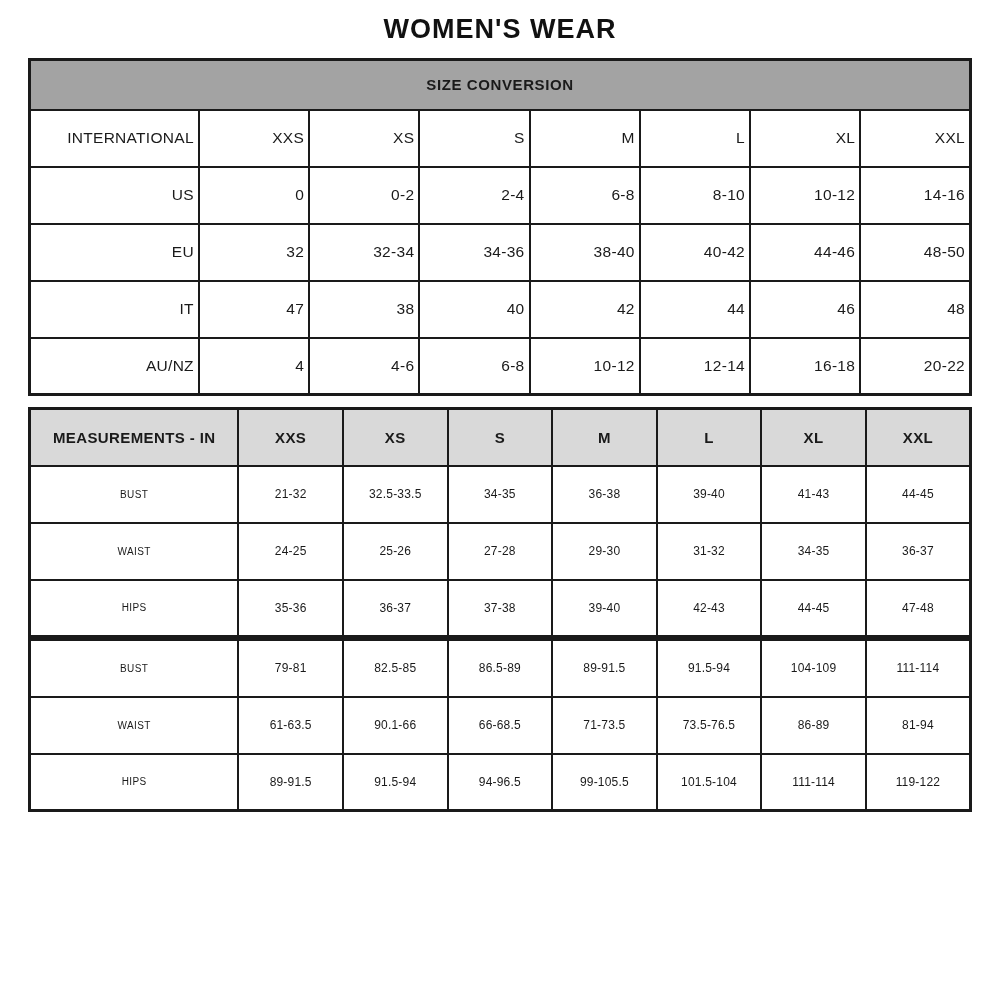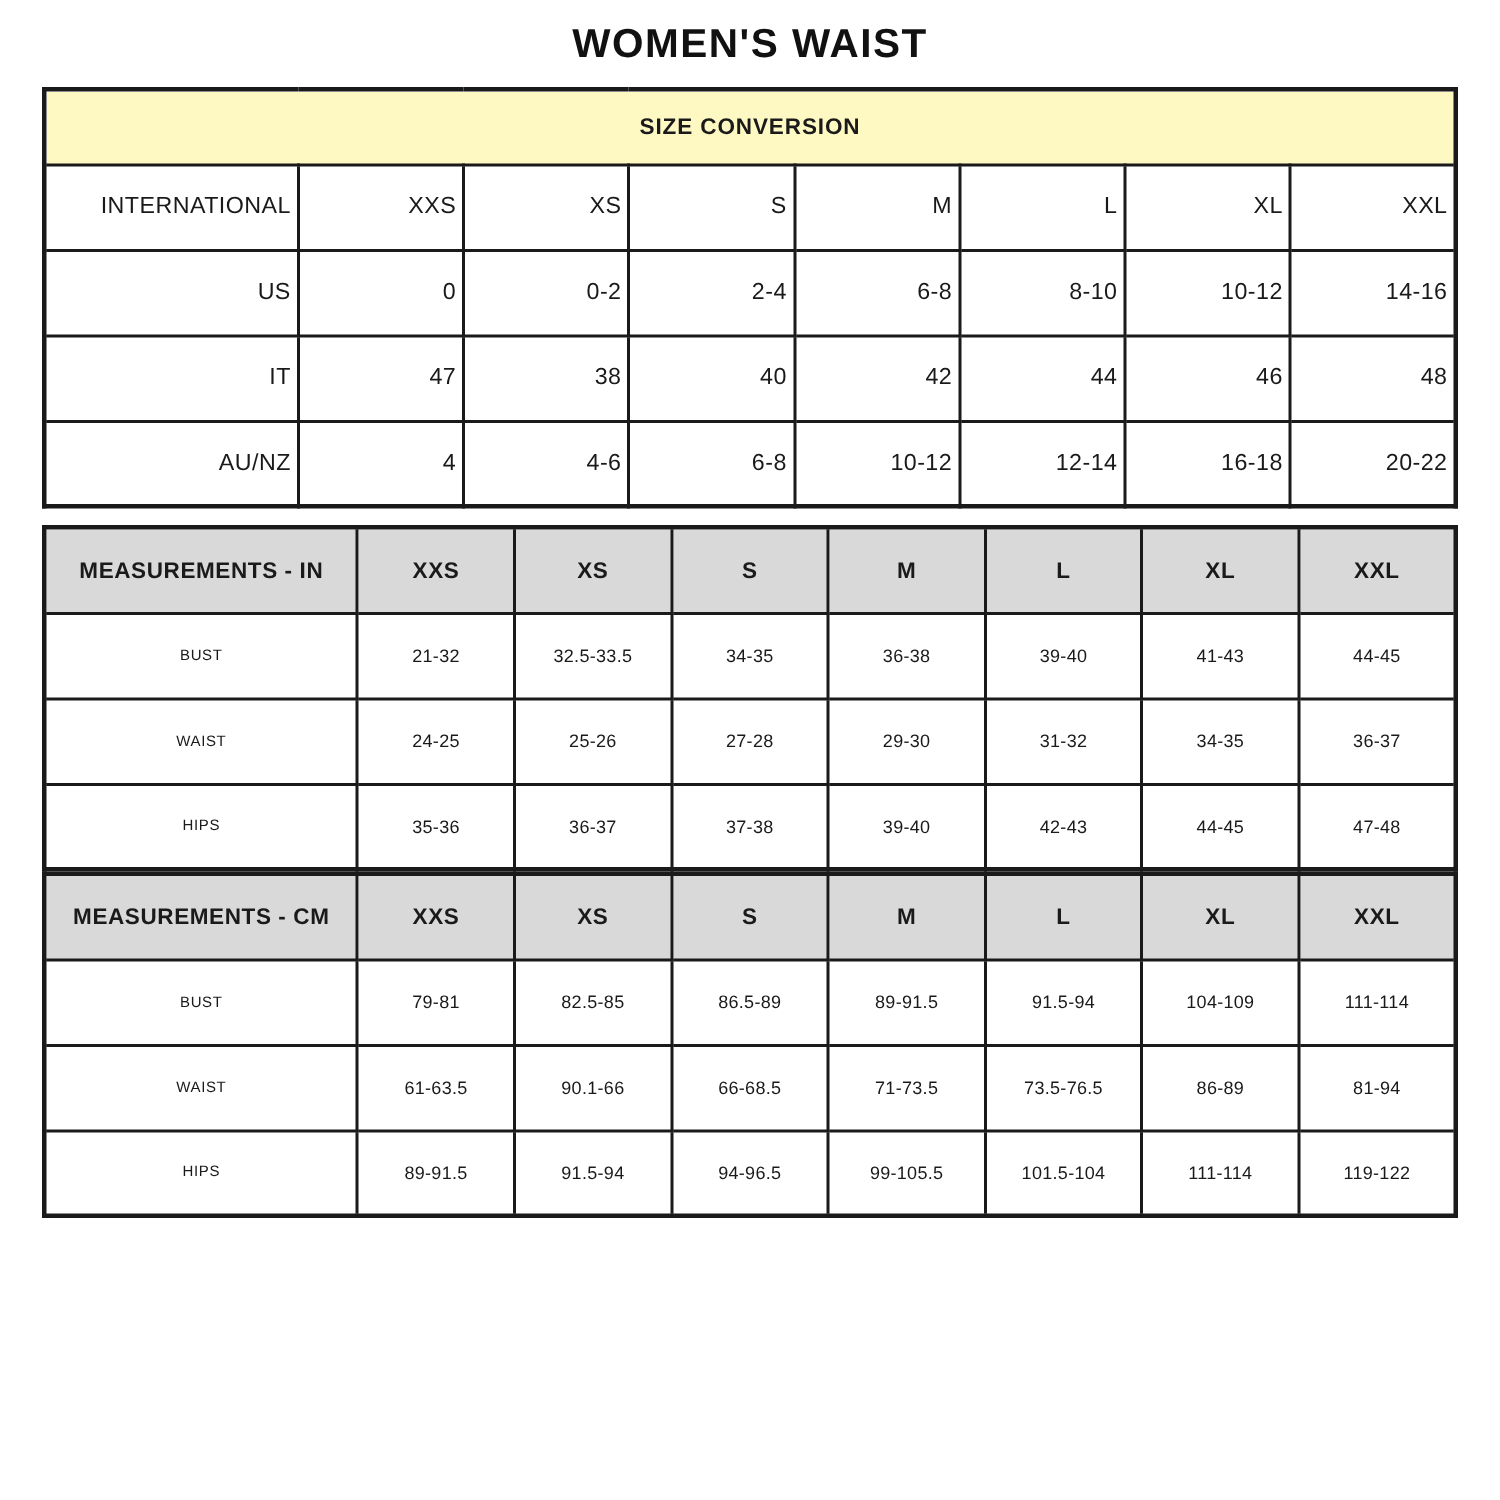--- a/index.html
+++ b/index.html
@@ -27,21 +27,21 @@
     border: 2px solid #1a1a1a;
     text-align: center;
     vertical-align: middle;
     padding: 0 4px;
     overflow: hidden;
   }
   
   .conv-table { margin-bottom: 11px; }
   .conv-table .caption-row td {
     height: 50px;
-    background: #fef9c3;
+    background: #a3a3a3;
     font-weight: 700;
     font-size: 15px;
     letter-spacing: 0.6px;
     text-align: center;
   }
   .conv-table .data-row td { height: 57px; font-size: 15.5px; letter-spacing: 0.3px; text-align: right; }
   .conv-table col.label-col { width: 18%; }
   .conv-table col.size-col  { width: 11.714%; }
   
   .meas-table { }
@@ -55,21 +55,21 @@
     letter-spacing: 0.4px;
   }
   .meas-table .data-row td { height: 57px; font-size: 12px; letter-spacing: 0.2px; }
   .meas-table .data-row td.row-label { font-size: 10px; letter-spacing: 0.4px; }
 </style>
 </head>
 <body>
 
 <div class="page">
 
-  <div class="page-title">WOMEN'S WAIST</div>
+  <div class="page-title">WOMEN'S WEAR</div>
 
   <table class="conv-table">
     <colgroup>
       <col class="label-col">
         <col class="size-col">
         <col class="size-col">
         <col class="size-col">
       <col class="size-col">
         <col class="size-col">
         <col class="size-col">
@@ -91,20 +91,30 @@
       </tr>
       <tr class="data-row">
         <td class="row-label">US</td>
         <td>0</td>
         <td>0-2</td>
         <td>2-4</td>
         <td>6-8</td>
         <td>8-10</td>
         <td>10-12</td>
         <td>14-16</td>
+      </tr>
+      <tr class="data-row">
+        <td class="row-label">EU</td>
+        <td>32</td>
+        <td>32-34</td>
+        <td>34-36</td>
+        <td>38-40</td>
+        <td>40-42</td>
+        <td>44-46</td>
+        <td>48-50</td>
       </tr>
       <tr class="data-row">
         <td class="row-label">IT</td>
         <td>47</td>
         <td>38</td>
         <td>40</td>
         <td>42</td>
         <td>44</td>
         <td>46</td>
         <td>48</td>
@@ -182,30 +192,20 @@
       <col class="label-col">
         <col class="size-col">
         <col class="size-col">
         <col class="size-col">
       <col class="size-col">
         <col class="size-col">
         <col class="size-col">
         <col class="size-col">
     </colgroup>
     <tbody>
-      <tr class="head-row">
-        <td>MEASUREMENTS - CM</td>
-        <td>XXS</td>
-        <td>XS</td>
-        <td>S</td>
-        <td>M</td>
-        <td>L</td>
-        <td>XL</td>
-        <td>XXL</td>
-      </tr>
       <tr class="data-row">
         <td class="row-label">BUST</td>
         <td>79-81</td>
         <td>82.5-85</td>
         <td>86.5-89</td>
         <td>89-91.5</td>
         <td>91.5-94</td>
         <td>104-109</td>
         <td>111-114</td>
       </tr>

